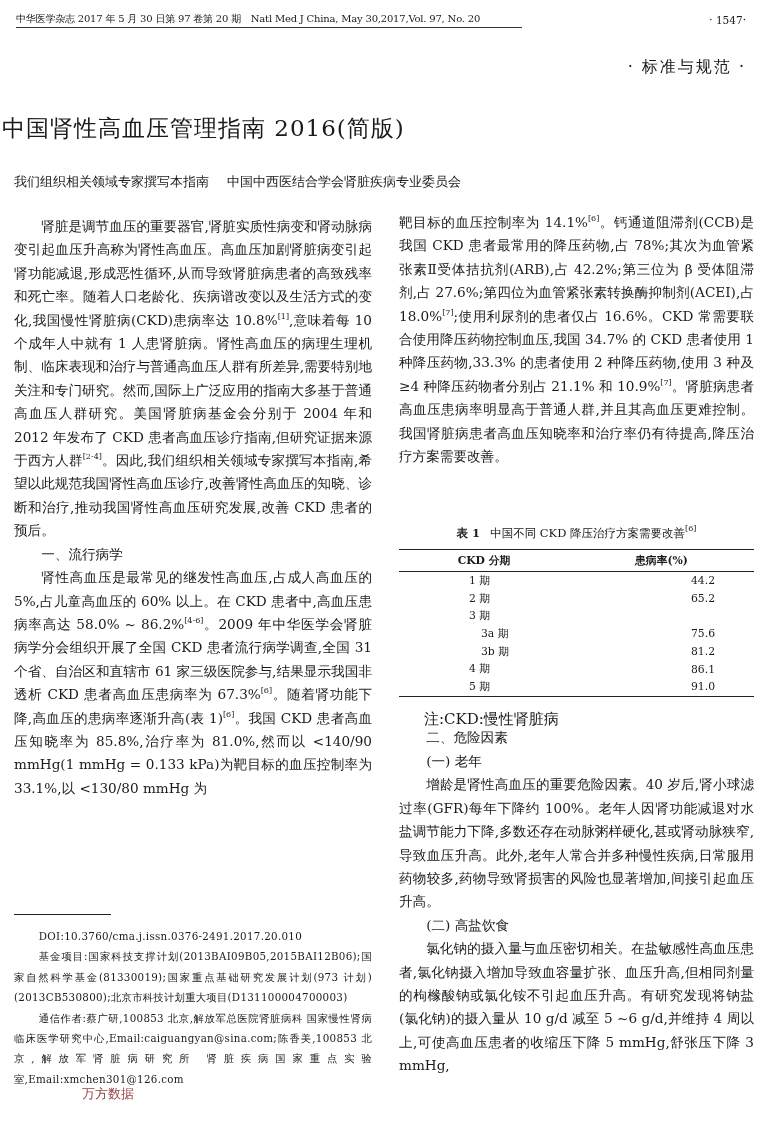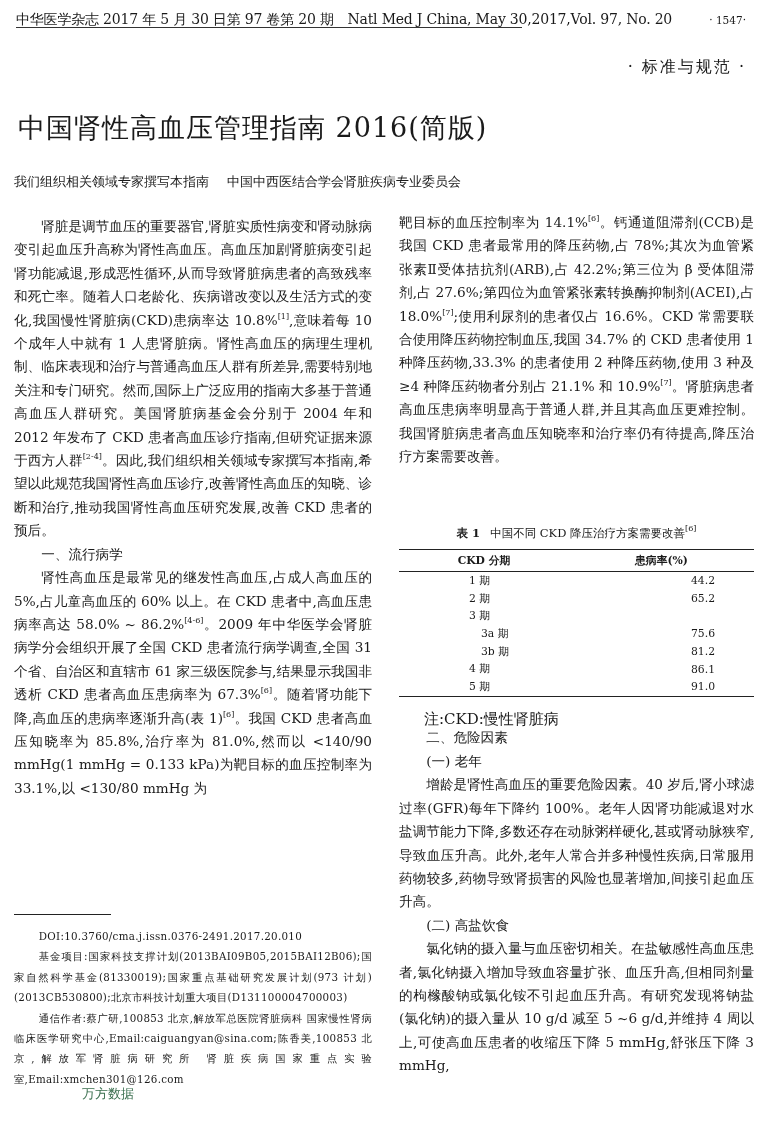--- a/index.html
+++ b/index.html
@@ -3,35 +3,35 @@
 <meta charset="utf-8">
 <style>
   html, body { margin: 0; padding: 0; background: #fff; }
   body {
     width: 768px; height: 1122px; position: relative; overflow: hidden;
     font-family: "DejaVu Serif", "Liberation Serif", serif;
     color: #1a1a1a;
   }
   .running-header {
     position: absolute; left: 16px; top: 12px; width: 506px;
-    font-size: 14px; line-height: 14px; white-space: nowrap;
+    font-size: 10px; line-height: 14px; white-space: nowrap;
     border-bottom: 1.5px solid #333; padding-bottom: 1px;
     letter-spacing: -0.2px;
   }
   .page-number {
     position: absolute; right: 22px; top: 13px;
     font-size: 10.5px; line-height: 14px;
   }
   .section-tag {
     position: absolute; right: 22px; top: 52px;
     font-size: 16px; line-height: 30px; letter-spacing: 2px;
   }
   .article-title {
-    position: absolute; left: 18px; top: 108px;
-    font-size: 27px; line-height: 40px; letter-spacing: 1px; white-space: nowrap; text-align: center;
+    position: absolute; left: 2px; top: 108px;
+    font-size: 23px; line-height: 40px; letter-spacing: 1px; white-space: nowrap; text-align: center;
   }
   .authors {
     position: absolute; left: 14px; top: 172px;
     font-size: 13px; line-height: 20px; white-space: nowrap;
   }
   .authors span + span { margin-left: 18px; }
 
   .col { position: absolute; top: 215px; font-size: 13.6px; line-height: 23.4px; text-align: justify; }
   .col-left { left: 14px; width: 358px; }
   .col-right { left: 399px; width: 355px; top: 211px; }
@@ -44,21 +44,21 @@
     position: absolute; left: 14px; top: 914px; width: 97px; height: 0;
     border-top: 1.3px solid #222;
   }
   .footnotes {
     position: absolute; left: 14px; top: 926px; width: 358px;
     font-size: 10.3px; line-height: 20.4px; text-align: justify; letter-spacing: 0.3px;
   }
   .footnotes p { margin: 0; text-indent: 2.4em; }
   .watermark {
     position: absolute; left: 82px; top: 1085px;
-    font-family: "DejaVu Sans", sans-serif; font-size: 13px; color: #14532d; opacity: .85;
+    font-family: "DejaVu Sans", sans-serif; font-size: 13px; color: #7f1d1d; opacity: .85;
   }
 
   .table-caption {
     position: absolute; left: 399px; top: 524px; width: 355px; text-align: center;
     font-size: 11.5px; line-height: 18px;
   }
   .table-caption b { font-weight: bold; margin-right: 10px; }
   .data-table {
     position: absolute; left: 399px; top: 549px; width: 355px;
     border-collapse: collapse; font-size: 10.8px;

